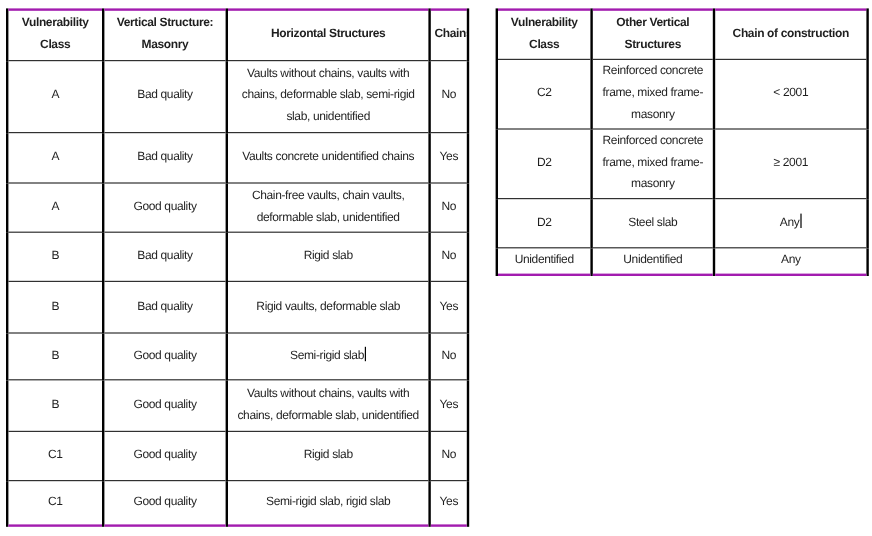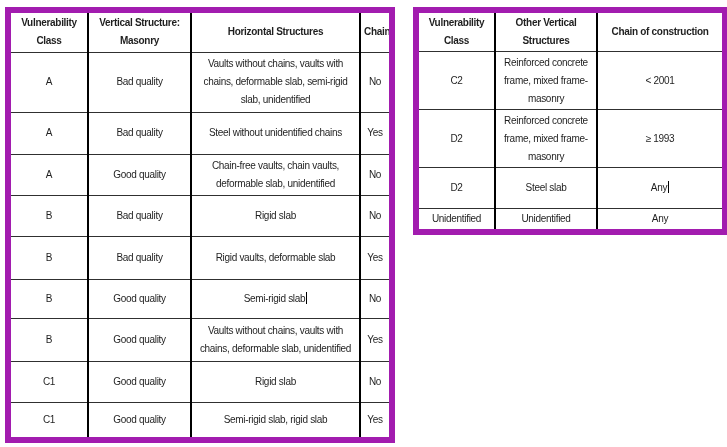--- a/index.html
+++ b/index.html
@@ -12,21 +12,21 @@
     position: relative;
     width: 727px;
     height: 447px;
     background: #ffffff;
     overflow: hidden;
   }
   table {
     position: absolute;
     border-collapse: collapse;
     table-layout: fixed;
-    border: 6px solid #a21caf;
+    border: 2px solid #a21caf;
     background: #ffffff;
   }
   #table-masonry { left: 5px;   top: 7px; width: 384px; }
   #table-other   { left: 413px; top: 7px; width: 309px; }
 
   th, td {
     border-top: 1px solid #303030;
     border-bottom: 1px solid #303030;
     border-left: 2px solid #000000;
     border-right: 2px solid #000000;
@@ -101,21 +101,21 @@
         </tr>
         <tr>
           <td>A</td>
           <td>Bad quality</td>
           <td>Vaults without chains, vaults with chains, deformable slab, semi-rigid slab, unidentified</td>
           <td>No</td>
         </tr>
         <tr>
           <td>A</td>
           <td>Bad quality</td>
-          <td>Steel without unidentified chains</td>
+          <td>Vaults concrete unidentified chains</td>
           <td>Yes</td>
         </tr>
         <tr>
           <td>A</td>
           <td>Good quality</td>
           <td>Chain-free vaults, chain vaults, deformable slab, unidentified</td>
           <td>No</td>
         </tr>
         <tr>
           <td>B</td>
@@ -171,21 +171,21 @@
           <th>Chain of construction</th>
         </tr>
         <tr>
           <td>C2</td>
           <td>Reinforced concrete frame, mixed frame-masonry</td>
           <td>&lt; 2001</td>
         </tr>
         <tr>
           <td>D2</td>
           <td>Reinforced concrete frame, mixed frame-masonry</td>
-          <td>≥ 1993</td>
+          <td>≥ 2001</td>
         </tr>
         <tr>
           <td>D2</td>
           <td>Steel slab</td>
           <td>Any<span class="caret"></span></td>
         </tr>
         <tr>
           <td>Unidentified</td>
           <td>Unidentified</td>
           <td>Any</td>

